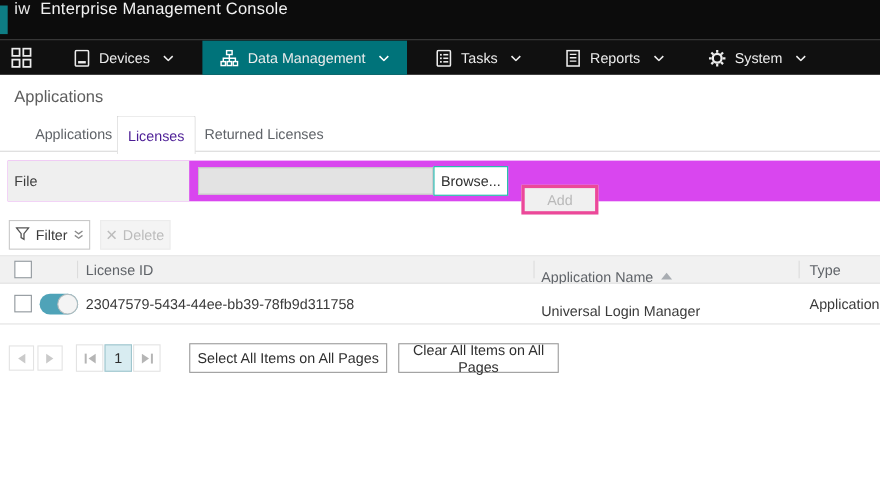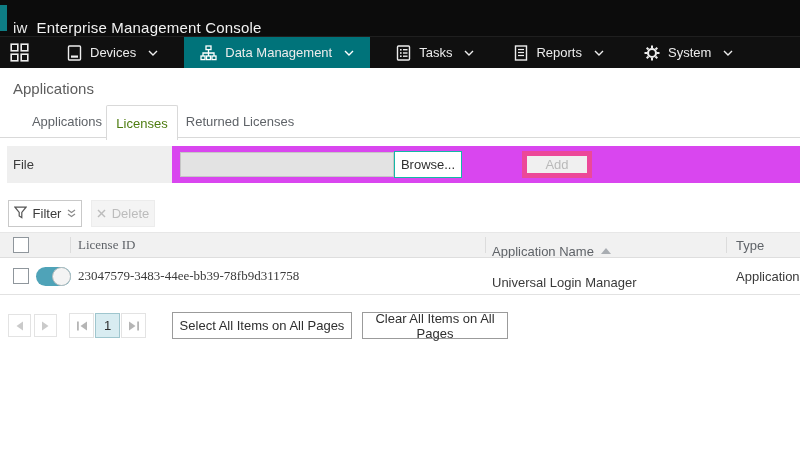--- a/index.html
+++ b/index.html
@@ -1,66 +1,66 @@
 <!DOCTYPE html>
 <html><head>
 <meta charset="utf-8">
 <style>
   * { margin:0; padding:0; box-sizing:border-box; }
   html,body { width:800px; height:450px; background:#fff; }
   body { font-family:"Liberation Sans","DejaVu Sans",sans-serif; position:relative; overflow:hidden; }
   .stage { position:absolute; inset:0; width:800px; height:450px; background:#fff; }
 
   
-  .titlebar { position:absolute; left:0; top:0; width:800px; height:36px; background:#0c0c0c; display:flex; align-items:flex-end; }
+  .titlebar { position:absolute; left:0; top:0; width:800px; height:36px; background:#0c0c0c; display:flex; align-items:flex-start; }
   .brand-accent { position:absolute; left:0; top:5px; width:7px; height:26px; background:#0e7d84; }
   .logo-txt { color:#e8e8e8; font-size:15px; margin-left:13px; letter-spacing:.2px; }
   .app-title { color:#f2f2f2; font-size:15px; margin-left:9px; letter-spacing:.2px; }
 
   
   .navbar { position:absolute; left:0; top:36px; width:800px; height:32px; background:#101010; border-top:1px solid #1f1f1f; display:flex; align-items:stretch; }
   .nav-grid-btn { display:flex; align-items:center; padding:0 12px 0 10px; cursor:pointer; }
   .nav-item { display:flex; align-items:center; color:#ececec; font-size:13px; padding:0 14px; cursor:pointer; }
   .nav-item .ni-icon { display:flex; align-items:center; margin-right:8px; }
   .nav-item .chev { display:flex; align-items:center; margin-left:12px; }
   .nav-item.active { background:#00737a; padding:0 16px; }
   .nav-item.sp { margin-left:12px; }
 
   
   .page-title { position:absolute; left:13px; top:80px; font-size:15px; color:#5d5d5d; }
   .tabbar { position:absolute; left:0; top:105px; width:800px; height:33px; }
   .tabbar .baseline { position:absolute; left:0; right:0; bottom:0; height:1px; background:#d9d9d9; }
   .tab { position:absolute; top:0; height:33px; display:flex; align-items:center; justify-content:center; font-size:13px; color:#5f6368; cursor:pointer; }
   .tab.t0 { left:28px; width:78px; }
-  .tab.t1 { left:106px; width:72px; background:#fff; border:1px solid #d9d9d9; border-bottom:none; border-radius:2px 2px 0 0; color:#4d7c0f; height:35px; z-index:2; }
+  .tab.t1 { left:106px; width:72px; background:#fff; border:1px solid #d9d9d9; border-bottom:none; border-radius:2px 2px 0 0; color:#4c1d95; height:35px; z-index:2; }
   .tab.t2 { left:180px; width:120px; }
 
   
   .file-row { position:absolute; left:7px; top:146px; width:793px; height:37px; background:#d946ef; }
   .file-label-cell { position:absolute; left:0; top:0; width:165px; height:37px; background:#efefef; display:flex; align-items:center; }
   .file-label { margin-left:6px; font-size:13px; color:#3c3c3c; }
   .file-input { position:absolute; left:173px; top:6px; width:214px; height:25px; background:#e3e3e3; border:1px solid #c6c6c6; font-size:13px; color:#333; padding:0 6px; }
   .btn { display:flex; align-items:center; justify-content:center; font-size:13px; font-family:inherit; background:#fff; border:1px solid #14b8a6; color:#2f2f2f; cursor:pointer; }
   .browse-btn { position:absolute; left:387px; top:5px; width:68px; height:27px; }
-  .add-btn { position:absolute; left:467px; top:5px; width:70px; height:27px; background:#f0f0f0; border:5px solid #ec4899; color:#b9b9b9; cursor:default;margin-left:48px; }
+  .add-btn { position:absolute; left:467px; top:22px; width:70px; height:27px; background:#f0f0f0; border:3px solid #ec4899; color:#b9b9b9; cursor:default; }
 
   
   .toolbar { position:absolute; left:8px; top:200px; height:27px; display:flex; }
   .filter-btn { width:74px; height:27px; border:1px solid #c9c9c9; display:flex; align-items:center; justify-content:center; gap:6px; background:#fff; font-size:13px; color:#3c3c3c; cursor:pointer; }
   .delete-btn { width:64px; height:27px; margin-left:9px; background:#f4f4f4; border:1px solid #ececec; display:flex; align-items:center; justify-content:center; gap:6px; font-size:13px; color:#bcbcbc; cursor:default; }
 
   
   .grid { position:absolute; left:0; top:232px; width:800px; }
   .grid-header { position:relative; height:26px; background:#f1f1f1; border-top:1px solid #e7e7e7; border-bottom:1px solid #dedede; font-size:13px; color:#5f6368; }
   .grid-row { position:relative; height:37px; background:#fff; border-bottom:1px solid #e2e2e2; font-size:13px; color:#3a3a3a; }
   .cb { position:absolute; width:16px; height:16px; background:#fff; border:1px solid #8f969c; cursor:pointer; }
   .hd-cb { left:13px; top:4px; }
   .row-cb { left:13px; top:10px; }
   .vsep { position:absolute; top:4px; bottom:4px; width:1px; background:#dcdcdc; }
-  .col-license { position:absolute; left:78px; top:0; bottom:0; display:flex; align-items:center;font-family:Liberation Serif, serif; }
+  .col-license { position:absolute; left:78px; top:0; bottom:0; display:flex; align-items:center; }
   .col-app { position:absolute; left:492px; top:12px; bottom:0; display:flex; align-items:center; gap:7px; }
   .col-type { position:absolute; left:736px; top:0; bottom:0; display:flex; align-items:center; }
   .sort-asc { width:0; height:0; border-left:5px solid transparent; border-right:5px solid transparent; border-bottom:6px solid #a9adb2; display:inline-block; }
   .toggle { position:absolute; left:36px; top:9px; width:35px; height:19px; border-radius:10px; background:#4fa3b8; cursor:pointer; }
   .toggle .knob { position:absolute; right:0px; top:0px; width:19px; height:19px; border-radius:50%; background:#f4f4f4; border:1px solid #b4bcbe; }
 
   
   .pager { position:absolute; left:0; top:312px; width:800px; height:27px; }
   .pg-btn { position:absolute; top:2px; width:23px; height:23px; border:1px solid #e3e3e3; background:#fff; display:flex; align-items:center; justify-content:center; cursor:default; }
   .pg-prev { left:8px; } .pg-next { left:34px; }
@@ -254,21 +254,21 @@
       </span>
       <span class="vsep" style="left:726px"></span>
       <span class="col-type">Type</span>
     </div>
 
     <div class="grid-row">
       <span class="cb row-cb"></span>
       <span class="toggle">
           <span class="knob"></span>
         </span>
-      <span class="col-license">23047579-3483-44ee-bb39-78fb9d311758</span>
+      <span class="col-license">23047579-5434-44ee-bb39-78fb9d311758</span>
       <span class="col-app">Universal Login Manager</span>
       <span class="col-type">Applications</span>
     </div>
   </div>
 
   <div class="pager">
     <div class="pg-btn pg-prev">
       <svg width="9" height="10" viewBox="0 0 9 10">
           <path d="M8,0.5 L1.5,5 L8,9.5 Z" fill="#cacaca"></path>
         </svg>

